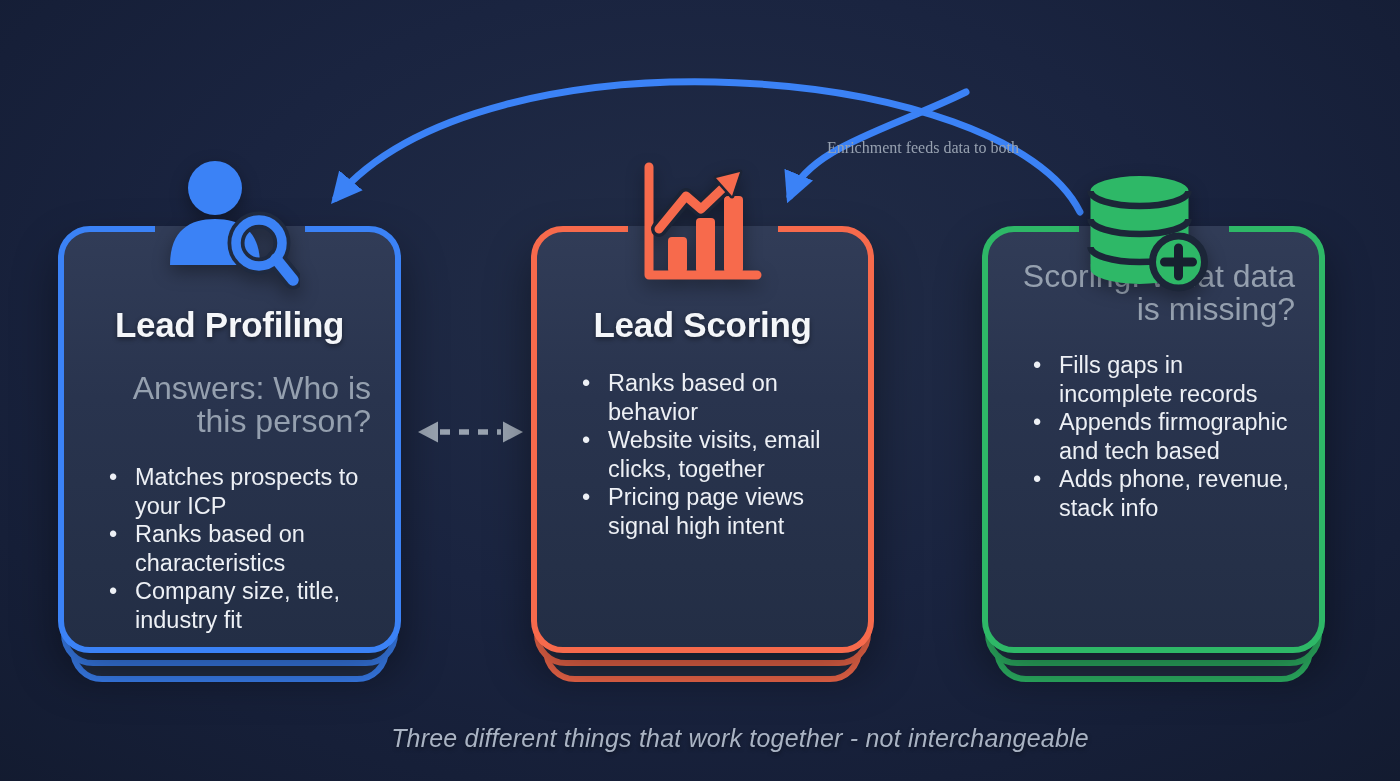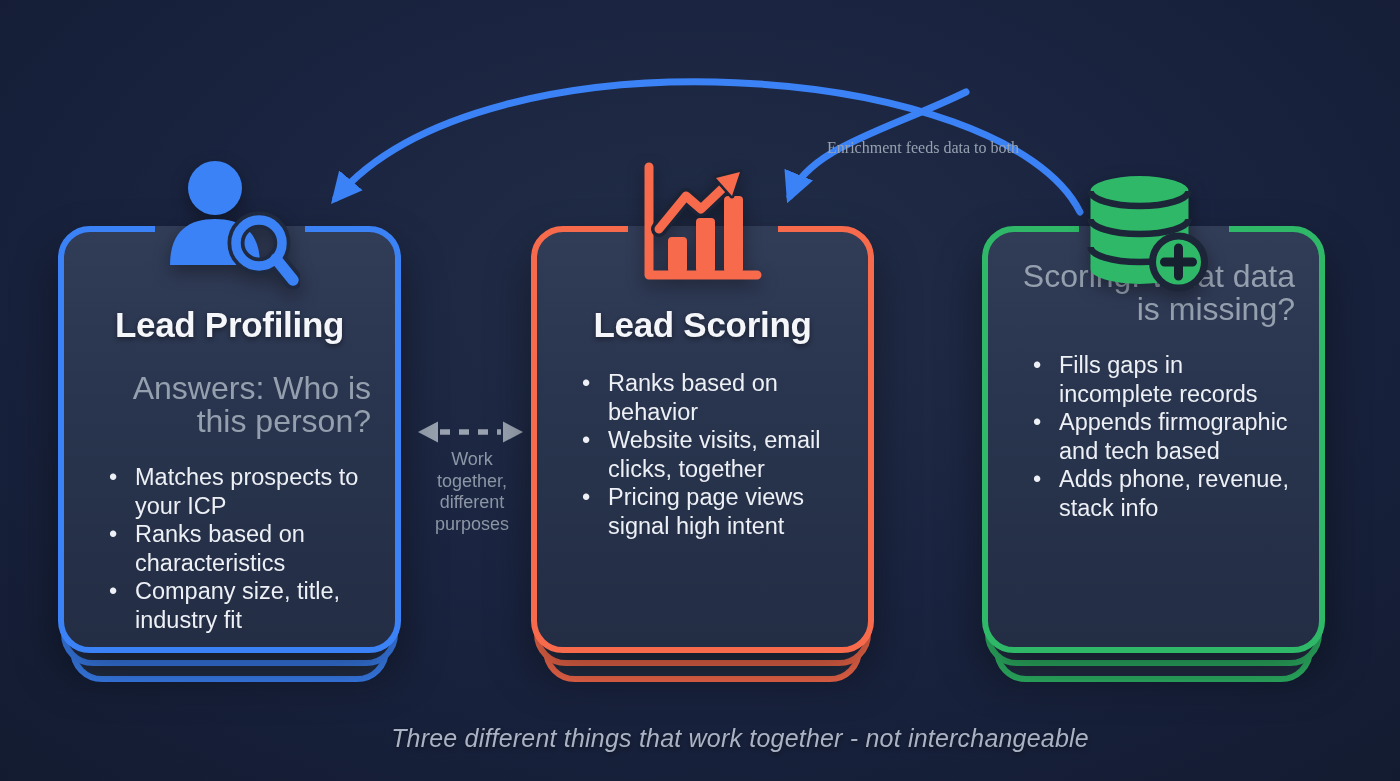--- a/index.html
+++ b/index.html
@@ -52,21 +52,20 @@
     <path d="M 1080 212 C 1005 62, 485 22, 336 198" fill="none" stroke="#3b82f6" stroke-width="7" stroke-linecap="round" marker-end="url(#ah-blue)"></path>
     <path d="M 966 92 C 888 130, 810 147, 790 196" fill="none" stroke="#3b82f6" stroke-width="7" stroke-linecap="round" marker-end="url(#ah-blue)"></path>
     <g>
       <line x1="440" y1="432" x2="501" y2="432" stroke="#99a3b0" stroke-width="5.5" stroke-dasharray="10 9"></line>
       <polygon points="418,432 438,421.5 438,442.5" fill="#99a3b0"></polygon>
       <polygon points="523,432 503,421.5 503,442.5" fill="#99a3b0"></polygon>
     </g>
   </svg>
 
   <div class="float-label enrich-label">Enrichment feeds data to both</div>
-  <div class="float-label work-label">Work together, different purposes</div>
   <div class="footer-caption">Three different things that work together - not interchangeable</div>
 
   <section class="card" style="left:58px;--accent:#3b82f6">
     <div class="card-stack s2"></div>
     <div class="card-stack s1"></div>
     <div class="card-main">
       <div class="notch"></div>
       <div class="icon-wrap" style="top:-73px;width:140px">
         <svg width="140" height="132" viewBox="0 0 140 132">
           <circle cx="55" cy="29" r="27" fill="#3b82f6"></circle>

